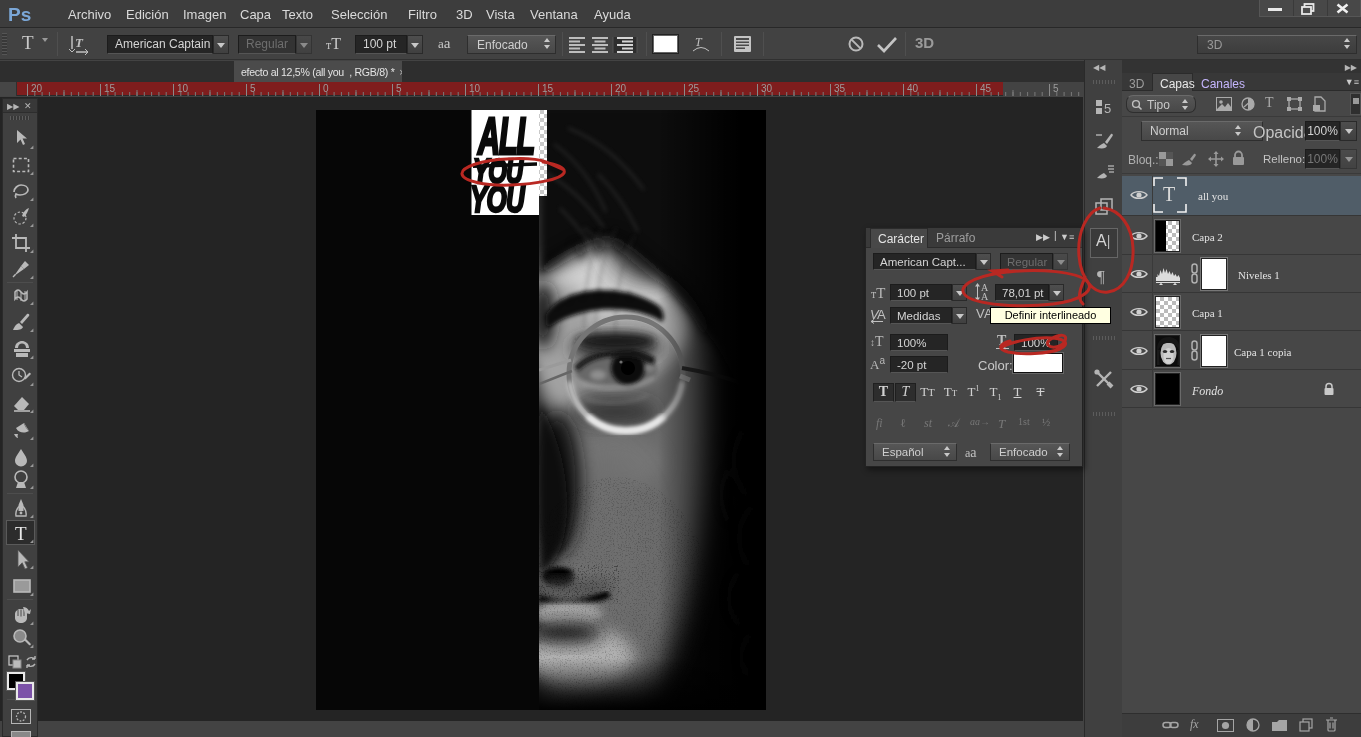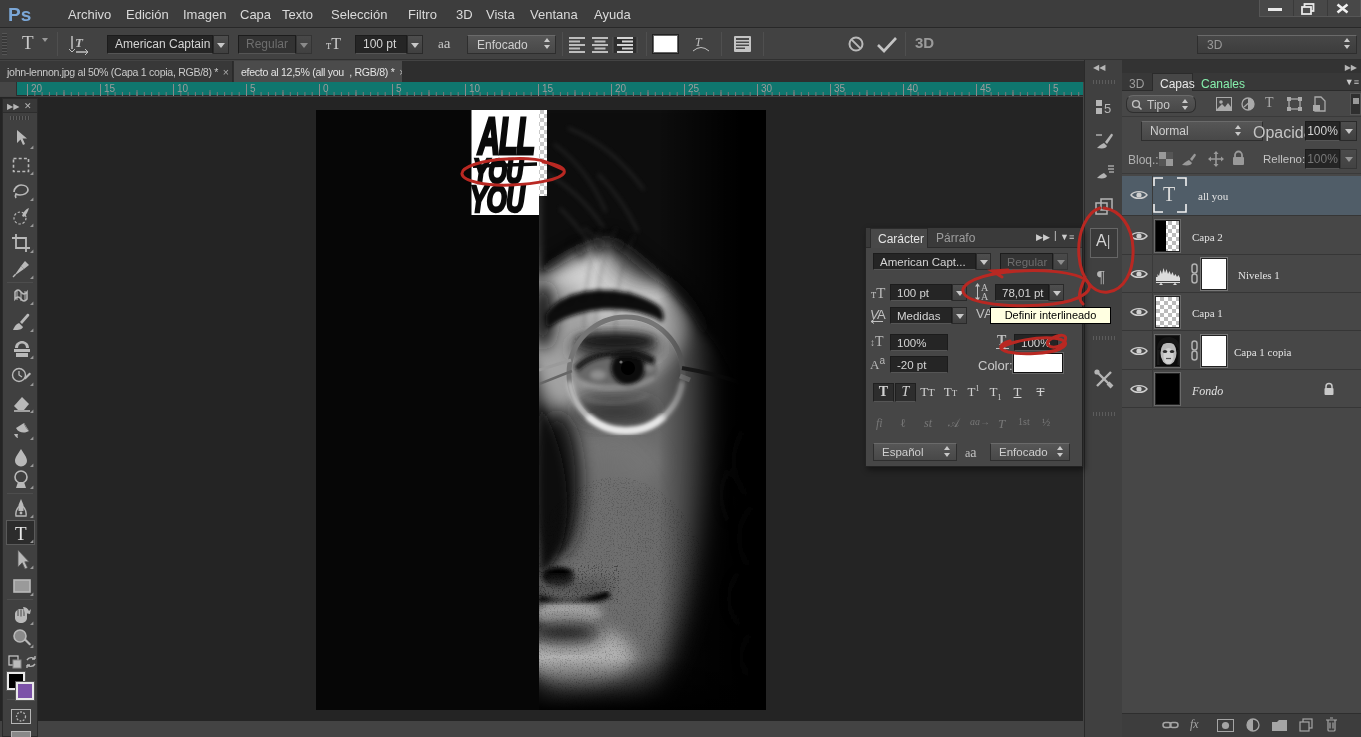--- a/index.html
+++ b/index.html
@@ -18,21 +18,21 @@
 .dropbtn{position:absolute;background:linear-gradient(#4e4e4e,#404040);border:1px solid #2a2a2a;}
 .dropbtn:after{content:"";position:absolute;left:50%;top:50%;margin:-2px 0 0 -4px;border:4px solid transparent;border-top:5px solid #c8c8c8;}
 .bevel{position:absolute;background:linear-gradient(#565656,#484848);border:1px solid #2e2e2e;border-top-color:#6a6a6a;color:#cfcfcf;font-size:12px;}
 .updown{position:absolute;width:9px;}
 .updown:before{content:"";position:absolute;left:0;top:-9px;border:3.5px solid transparent;border-bottom:4.5px solid #c8c8c8;}
 .updown:after{content:"";position:absolute;left:0;top:1px;border:3.5px solid transparent;border-top:4.5px solid #c8c8c8;}
 
 #tabbar{position:absolute;left:0;top:61px;width:1361px;height:21px;background:#2e2e2e;}
 .dtab{position:absolute;top:0;height:21px;font-size:10.6px;letter-spacing:-0.3px;color:#d6d6d6;padding:5px 4px 0 7px;white-space:nowrap;overflow:hidden;}
 
-#ruler{position:absolute;left:0;top:82px;width:1083px;height:14px;background:#0f766e;border-bottom:1px solid #2a2a2a;}
+#ruler{position:absolute;left:0;top:82px;width:1003px;height:14px;background:#7f1d1d;border-bottom:1px solid #2a2a2a;}
 
 #work{position:absolute;left:0;top:97px;width:1083px;height:624px;background:#242424;}
 
 #status{position:absolute;left:40px;top:721px;width:1043px;height:16px;background:#404040;}
 
 #toolbar{position:absolute;left:2px;top:98px;width:36px;height:639px;background:#404040;border:1px solid #2a2a2a;}
 
 #rstrip{position:absolute;left:1084px;top:60px;width:38px;height:677px;background:#404040;border-left:1px solid #2a2a2a;}
 
 #rpanel{position:absolute;left:1122px;top:60px;width:239px;height:677px;background:#474747;}
@@ -146,21 +146,20 @@
         </svg>
     <svg class="abs" style="left:876px;top:7px" width="22" height="17" viewBox="0 0 22 17">
           <path d="M2,9 l6,6 L20,2" fill="none" stroke="#c4c4c4" stroke-width="2.6"></path>
         </svg>
     <div class="sep" style="left:905px"></div>
     <span style="position:absolute;left:915px;top:5px;font-size:15px;font-weight:bold;color:#9a9a9a;">3D</span>
     <div class="bevel" style="left:1197px;top:6px;width:160px;height:19px;line-height:18px;padding-left:9px;color:#999;background:linear-gradient(#474747,#3d3d3d);">3D</div>
     <div class="updown" style="left:1344px;top:15px;"></div>
   </div>
   <div id="tabbar">
-    <div class="dtab" style="left:0px;width:233px;background:#383838;border-right:1px solid #2a2a2a;color:#c9c9c9;">john-lennon.jpg al 50% (Capa 1 copia, RGB/8) * <span style="color:#aaa;margin-left:2px;">×</span></div>
     <div class="dtab" style="left:234px;width:168px;background:#4b4b4b;color:#e3e3e3;">efecto al 12,5% (all you&nbsp; , RGB/8) * <span style="color:#bbb;margin-left:2px;">×</span></div>
   </div>
   <div id="ruler">
     <div style="position:absolute;left:0;top:0;width:17px;height:14px;background:#464646;border-right:1px solid #2f2f2f;z-index:2"></div>
         <svg class="abs" style="left:0;top:0" width="1083" height="14" viewBox="0 0 1083 14">
           <rect x="27.0" y="10" width="1" height="4" fill="#7a7a7a"></rect>
           <rect x="34.3" y="10" width="1" height="4" fill="#7a7a7a"></rect>
           <rect x="41.6" y="10" width="1" height="4" fill="#7a7a7a"></rect>
           <rect x="48.9" y="10" width="1" height="4" fill="#7a7a7a"></rect>
           <rect x="56.2" y="10" width="1" height="4" fill="#7a7a7a"></rect>
@@ -690,21 +689,21 @@
         </svg>
     <div style="position:absolute;left:8px;top:352px;width:22px;height:4px;background:repeating-linear-gradient(90deg,#5c5c5c 0 1px,#404040 1px 3px)"></div>
   </div>
   <div id="rpanel">
     <div style="position:absolute;left:0;top:0;width:239px;height:13px;background:#333;">
           <span style="position:absolute;right:4px;top:3px;font-size:8px;color:#b5b5b5;">▶▶</span>
         </div>
     <div style="position:absolute;left:0;top:13px;width:239px;height:18px;background:#383838;border-bottom:1px solid #2b2b2b;">
       <span style="position:absolute;left:7px;top:4px;font-size:12px;color:#9d9d9d;">3D</span>
       <div style="position:absolute;left:30px;top:0;width:41px;height:18px;background:#474747;border:1px solid #2b2b2b;border-bottom:none;color:#e8e8e8;font-size:12px;padding:3px 0 0 7px;">Capas</div>
-      <span style="position:absolute;left:79px;top:4px;font-size:12px;color:#86efac;">Canales</span>
+      <span style="position:absolute;left:79px;top:4px;font-size:12px;color:#c4b5fd;">Canales</span>
       <span style="position:absolute;right:3px;top:4px;font-size:9px;color:#ccc;">▼<span style="letter-spacing:-1px;">≡</span></span>
     </div>
 
     <div style="position:absolute;left:0;top:31px;width:239px;height:26px;border-bottom:1px solid #3a3a3a;">
       <div class="bevel" style="left:4px;top:4px;width:70px;height:18px;border-radius:7px;">
         <svg class="abs" style="left:4px;top:3px" width="12" height="12" viewBox="0 0 12 12">
               <circle cx="5" cy="5" r="3.4" fill="none" stroke="#c0c0c0" stroke-width="1.4"></circle>
               <path d="M7.5,7.5 l3,3" stroke="#c0c0c0" stroke-width="1.6"></path>
             </svg>
         <span style="position:absolute;left:20px;top:2px;font-size:12px;color:#c9c9c9;">Tipo</span>

